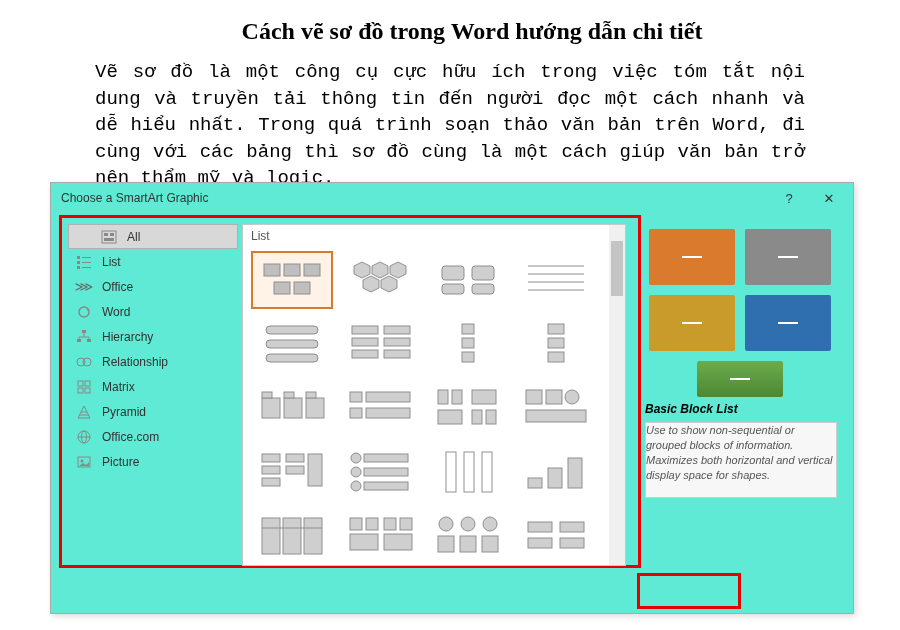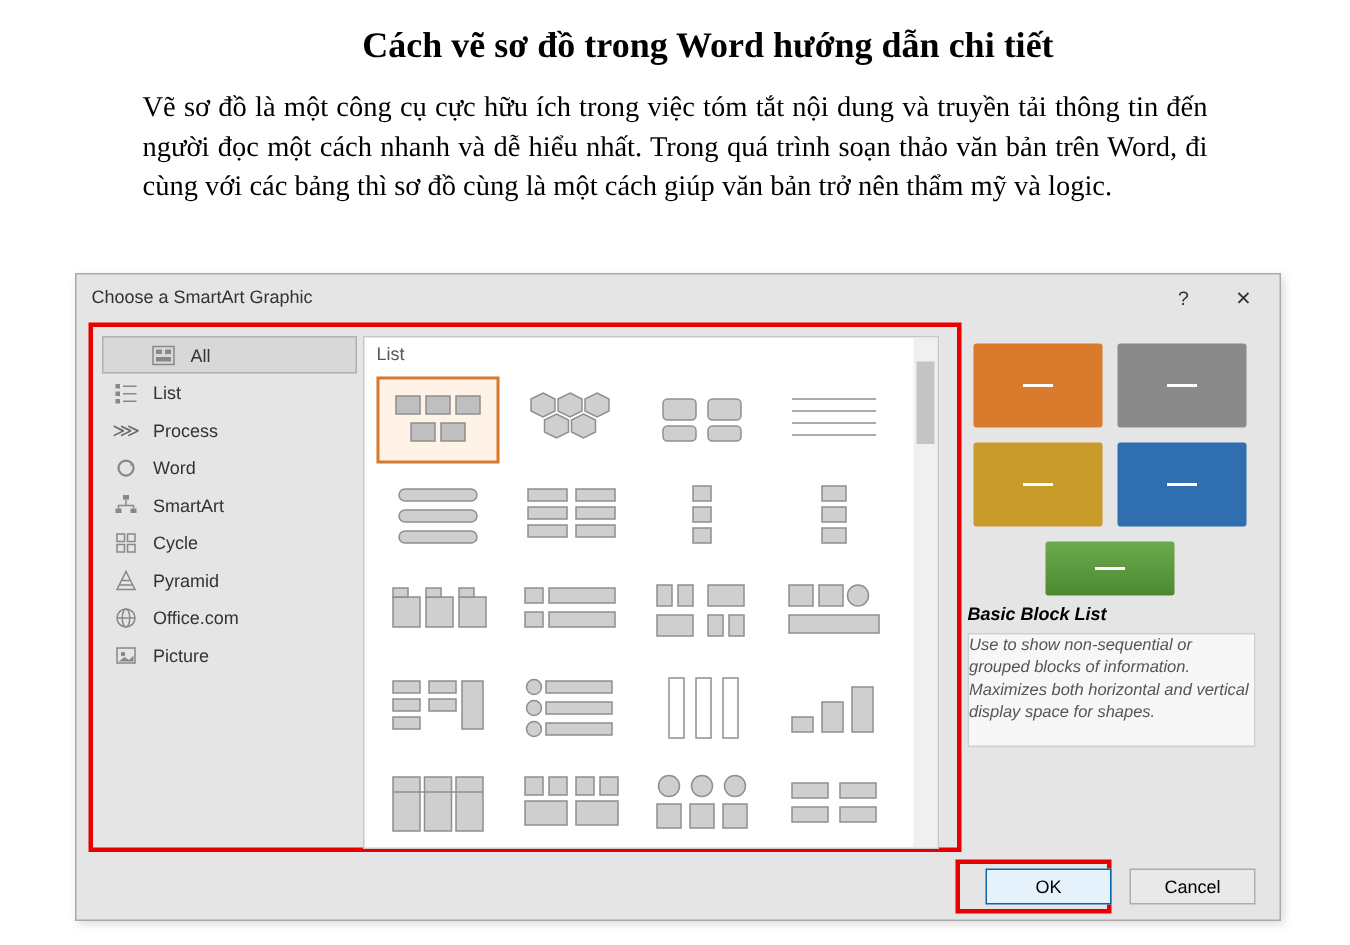--- a/index.html
+++ b/index.html
@@ -1,19 +1,19 @@
 <!DOCTYPE html>
 <html><head>
 <meta charset="utf-8">
 <style>
 * { box-sizing: border-box; margin: 0; padding: 0; }
 body { font-family: "Segoe UI", Arial, sans-serif; background: #fff; width: 900px; height: 630px; overflow: hidden; }
 .page-title { font-family: "Times New Roman", serif; font-weight: bold; font-size: 24px; text-align: center; margin-top: 18px; padding-left: 44px; }
-.page-intro { font-family: Liberation Serif, serif; font-size: 19px; line-height: 1.4; margin: 14px 95px 10px 95px; text-align: justify; }
-.dialog { position: absolute; top: 182px; left: 50px; width: 804px; height: 432px; background: #e5e5e5; border: 1px solid #aaa; box-shadow: 2px 2px 6px rgba(0,0,0,.15); }
+.page-intro { font-family: Liberation Mono, monospace; font-size: 19px; line-height: 1.4; margin: 14px 95px 10px 95px; text-align: justify; }
+.dialog { position: absolute; top: 182px; left: 50px; width: 804px; height: 432px; background: #5eead4; border: 1px solid #aaa; box-shadow: 2px 2px 6px rgba(0,0,0,.15); }
 .titlebar { height: 30px; display: flex; align-items: center; padding: 0 4px 0 10px; font-size: 12px; color: #333; }
 .titlebar-title { flex: 1; }
 .titlebar-btn { width: 40px; height: 28px; display: flex; align-items: center; justify-content: center; font-size: 13px; color: #333; cursor: pointer; }
 .dialog-body { position: absolute; top: 30px; left: 0; right: 0; bottom: 42px; }
 .red-box-main { position: absolute; top: 2px; left: 8px; width: 582px; height: 353px; border: 3px solid #e80000; }
 .sidebar { position: absolute; top: 6px; left: 6px; width: 170px; }
 .sidebar-item { display: flex; align-items: center; height: 25px; padding: 0 8px; font-size: 12px; color: #333; cursor: pointer; gap: 10px; }
 .sidebar-item.selected { background: #d8d8d8; border: 1px solid #b0b0b0; padding-left: 32px; }
 .sidebar-icon { width: 16px; height: 16px; display: flex; align-items: center; justify-content: center; color: #6a6a6a; flex-shrink: 0; font-size: 13px; }
 .gallery { position: absolute; top: 6px; left: 180px; width: 384px; height: 342px; background: #fff; border: 1px solid #c8c8c8; overflow: hidden; }
@@ -71,52 +71,61 @@
                 <rect x="1" y="7" width="3" height="3" fill="#888"></rect>
                 <rect x="6" y="8" width="9" height="1" fill="#888"></rect>
                 <rect x="1" y="12" width="3" height="3" fill="#888"></rect>
                 <rect x="6" y="13" width="9" height="1" fill="#888"></rect>
               </svg>
             </span>
           <span>List</span>
         </div>
         <div class="sidebar-item">
           <span class="sidebar-icon">⋙</span>
-          <span>Process</span>
+          <span>Office</span>
         </div>
         <div class="sidebar-item">
           <span class="sidebar-icon">
               <svg viewBox="0 0 16 16">
                 <circle cx="8" cy="8" r="5" fill="none" stroke="#888" stroke-width="1.5"></circle>
                 <path d="M11 4 L13 5 L11 7" fill="#888"></path>
               </svg>
             </span>
           <span>Word</span>
         </div>
         <div class="sidebar-item">
           <span class="sidebar-icon">
               <svg viewBox="0 0 16 16">
                 <rect x="6" y="1" width="4" height="3" fill="#888"></rect>
                 <rect x="1" y="10" width="4" height="3" fill="#888"></rect>
                 <rect x="11" y="10" width="4" height="3" fill="#888"></rect>
                 <path d="M8 4 L8 8 M8 8 L3 8 L3 10 M8 8 L13 8 L13 10" stroke="#888" stroke-width="1" fill="none"></path>
               </svg>
             </span>
-          <span>SmartArt</span>
+          <span>Hierarchy</span>
+        </div>
+        <div class="sidebar-item">
+          <span class="sidebar-icon">
+              <svg viewBox="0 0 16 16">
+                <circle cx="5" cy="8" r="4" fill="none" stroke="#888"></circle>
+                <circle cx="11" cy="8" r="4" fill="none" stroke="#888"></circle>
+              </svg>
+            </span>
+          <span>Relationship</span>
         </div>
         <div class="sidebar-item">
           <span class="sidebar-icon">
               <svg viewBox="0 0 16 16">
                 <rect x="2" y="2" width="5" height="5" fill="none" stroke="#888"></rect>
                 <rect x="9" y="2" width="5" height="5" fill="none" stroke="#888"></rect>
                 <rect x="2" y="9" width="5" height="5" fill="none" stroke="#888"></rect>
                 <rect x="9" y="9" width="5" height="5" fill="none" stroke="#888"></rect>
               </svg>
             </span>
-          <span>Cycle</span>
+          <span>Matrix</span>
         </div>
         <div class="sidebar-item">
           <span class="sidebar-icon">
               <svg viewBox="0 0 16 16">
                 <path d="M8 2 L14 14 L2 14 Z" fill="none" stroke="#888"></path>
                 <path d="M5 8 L11 8 M3.5 11 L12.5 11" stroke="#888"></path>
               </svg>
             </span>
           <span>Pyramid</span>
         </div>
@@ -384,17 +393,13 @@
         <div class="blk" style="left:52px; top:138px; width:86px; height:36px; background:linear-gradient(#6cab4d,#4c8832);">
             <div class="dash"></div>
           </div>
       </div>
       <div class="preview-title">Basic Block List</div>
       <div class="preview-desc-box">Use to show non-sequential or grouped blocks of information. Maximizes both horizontal and vertical display space for shapes.</div>
     </div>
   </div>
 
   <div class="red-box-ok"></div>
-  <div class="button-row">
-    <div class="btn primary">OK</div>
-    <div class="btn">Cancel</div>
-  </div>
 </div>
 
 </body></html>

